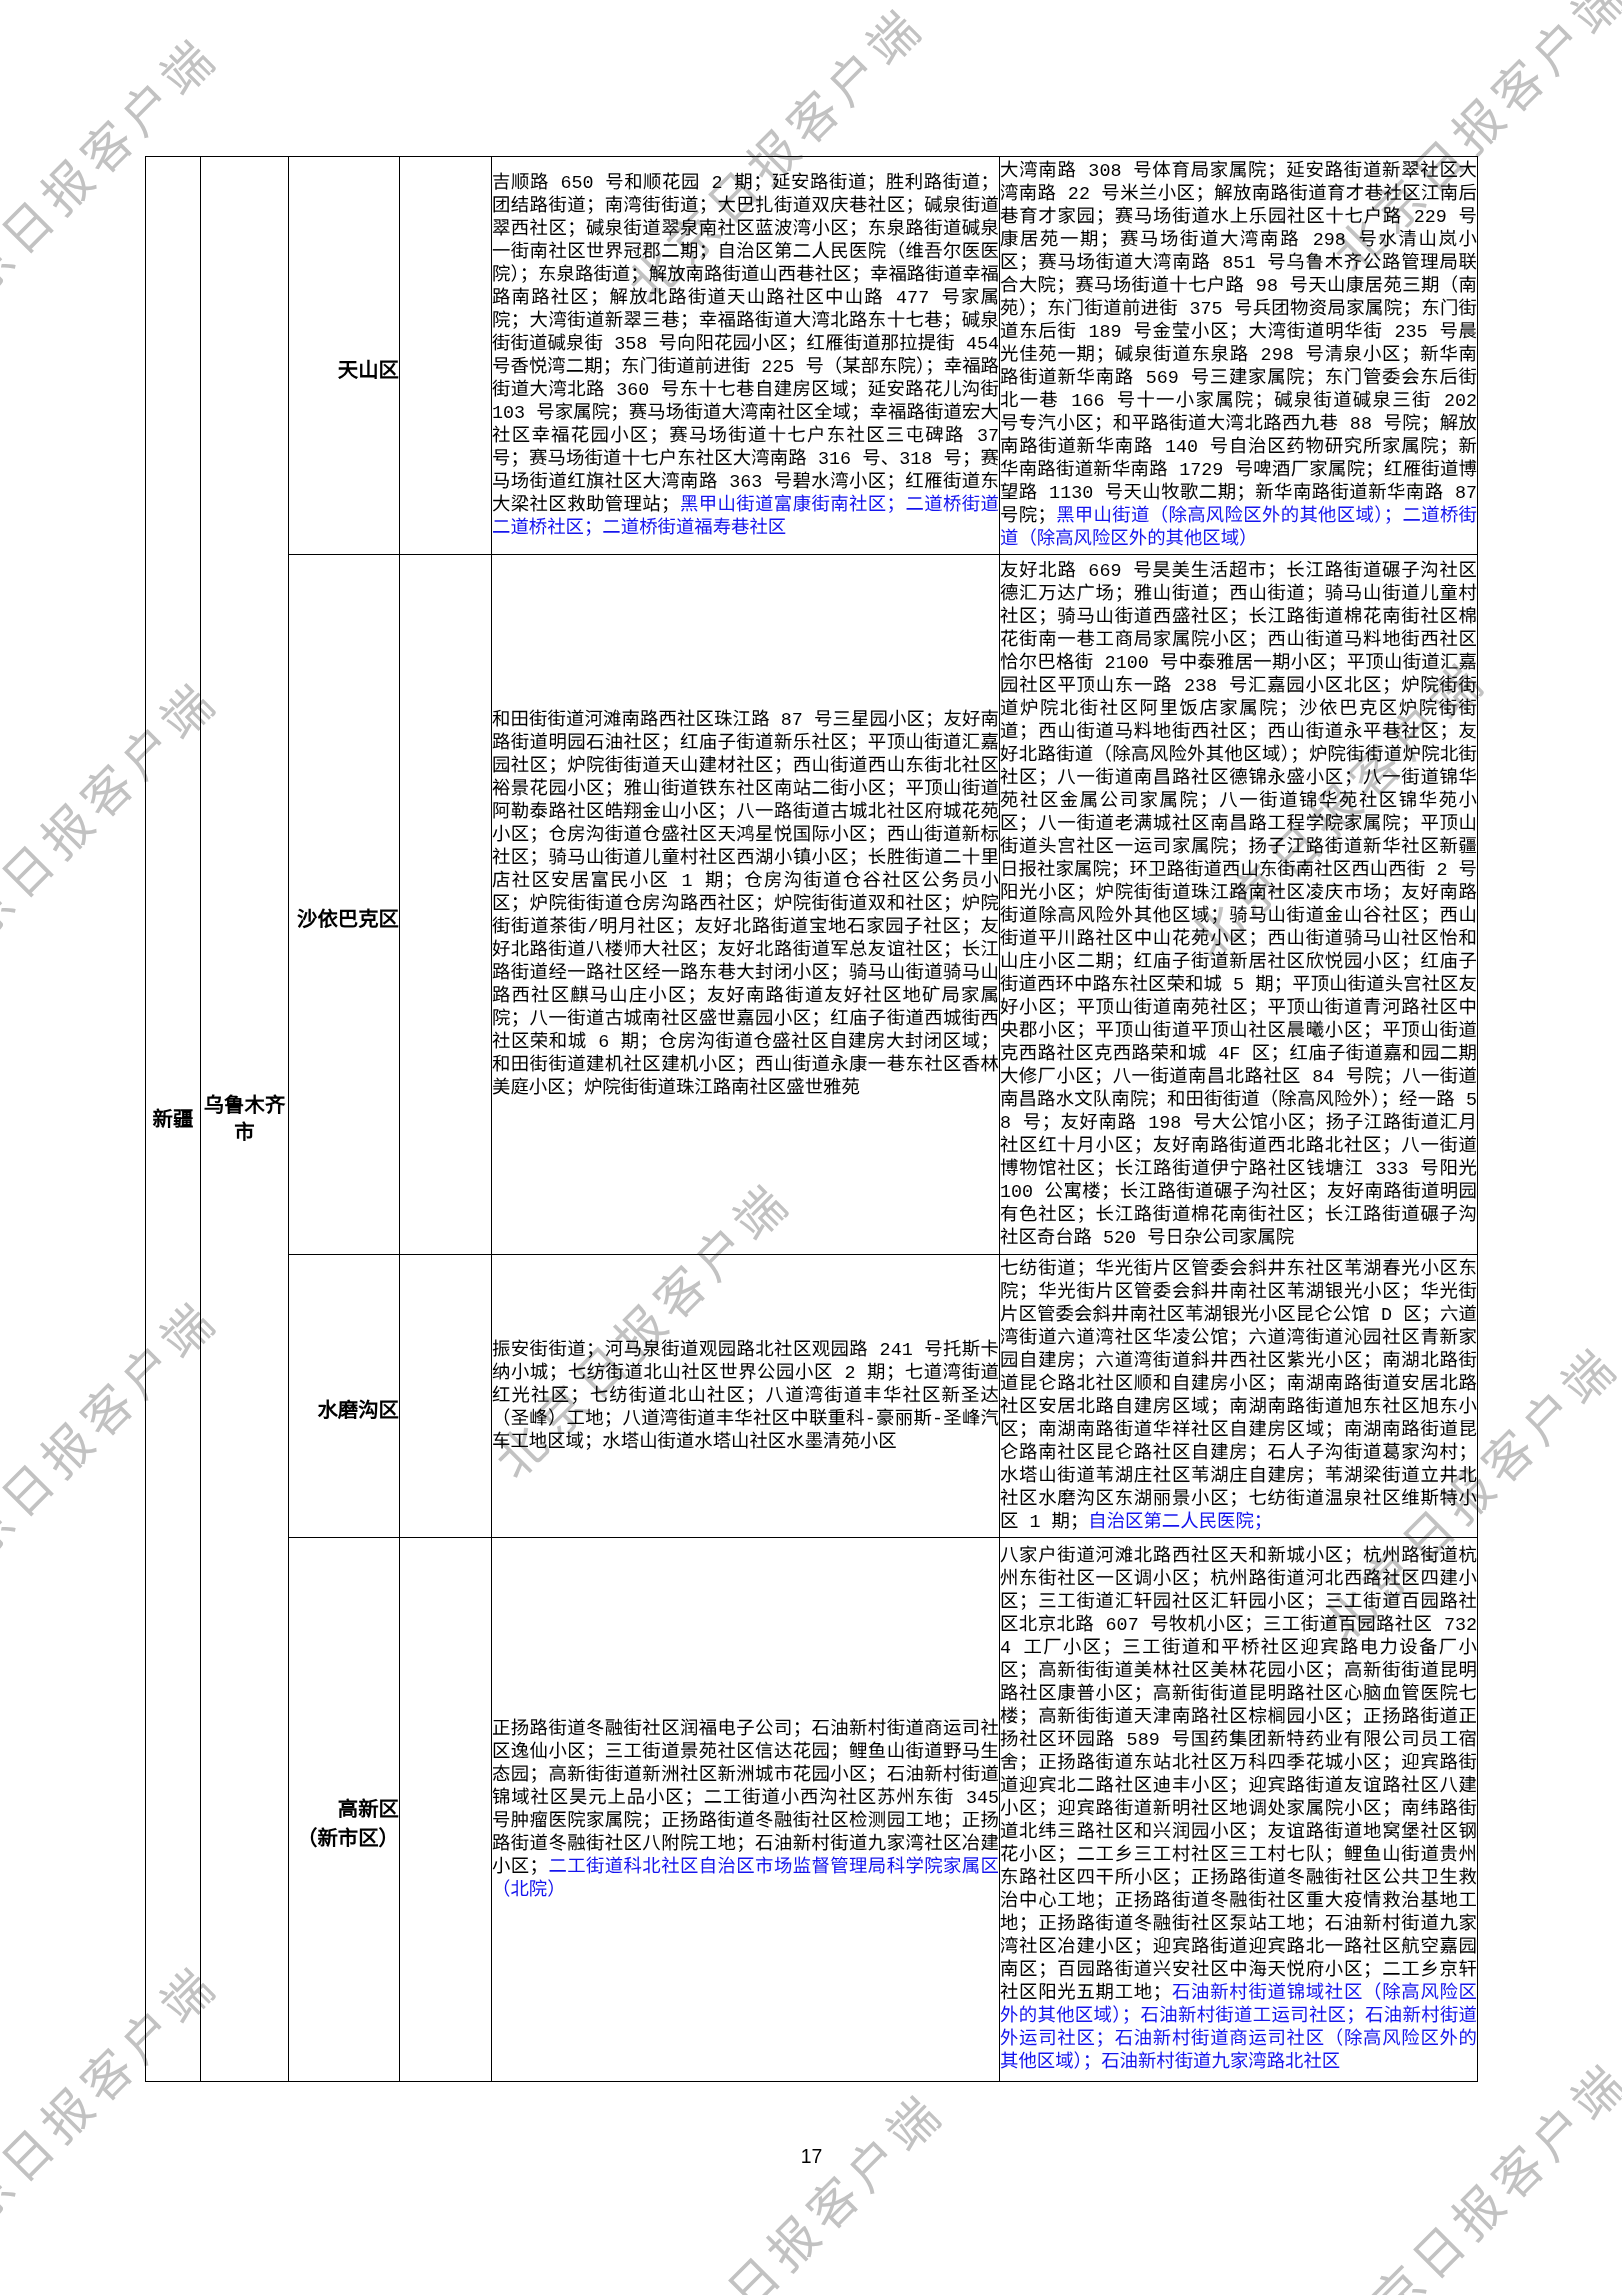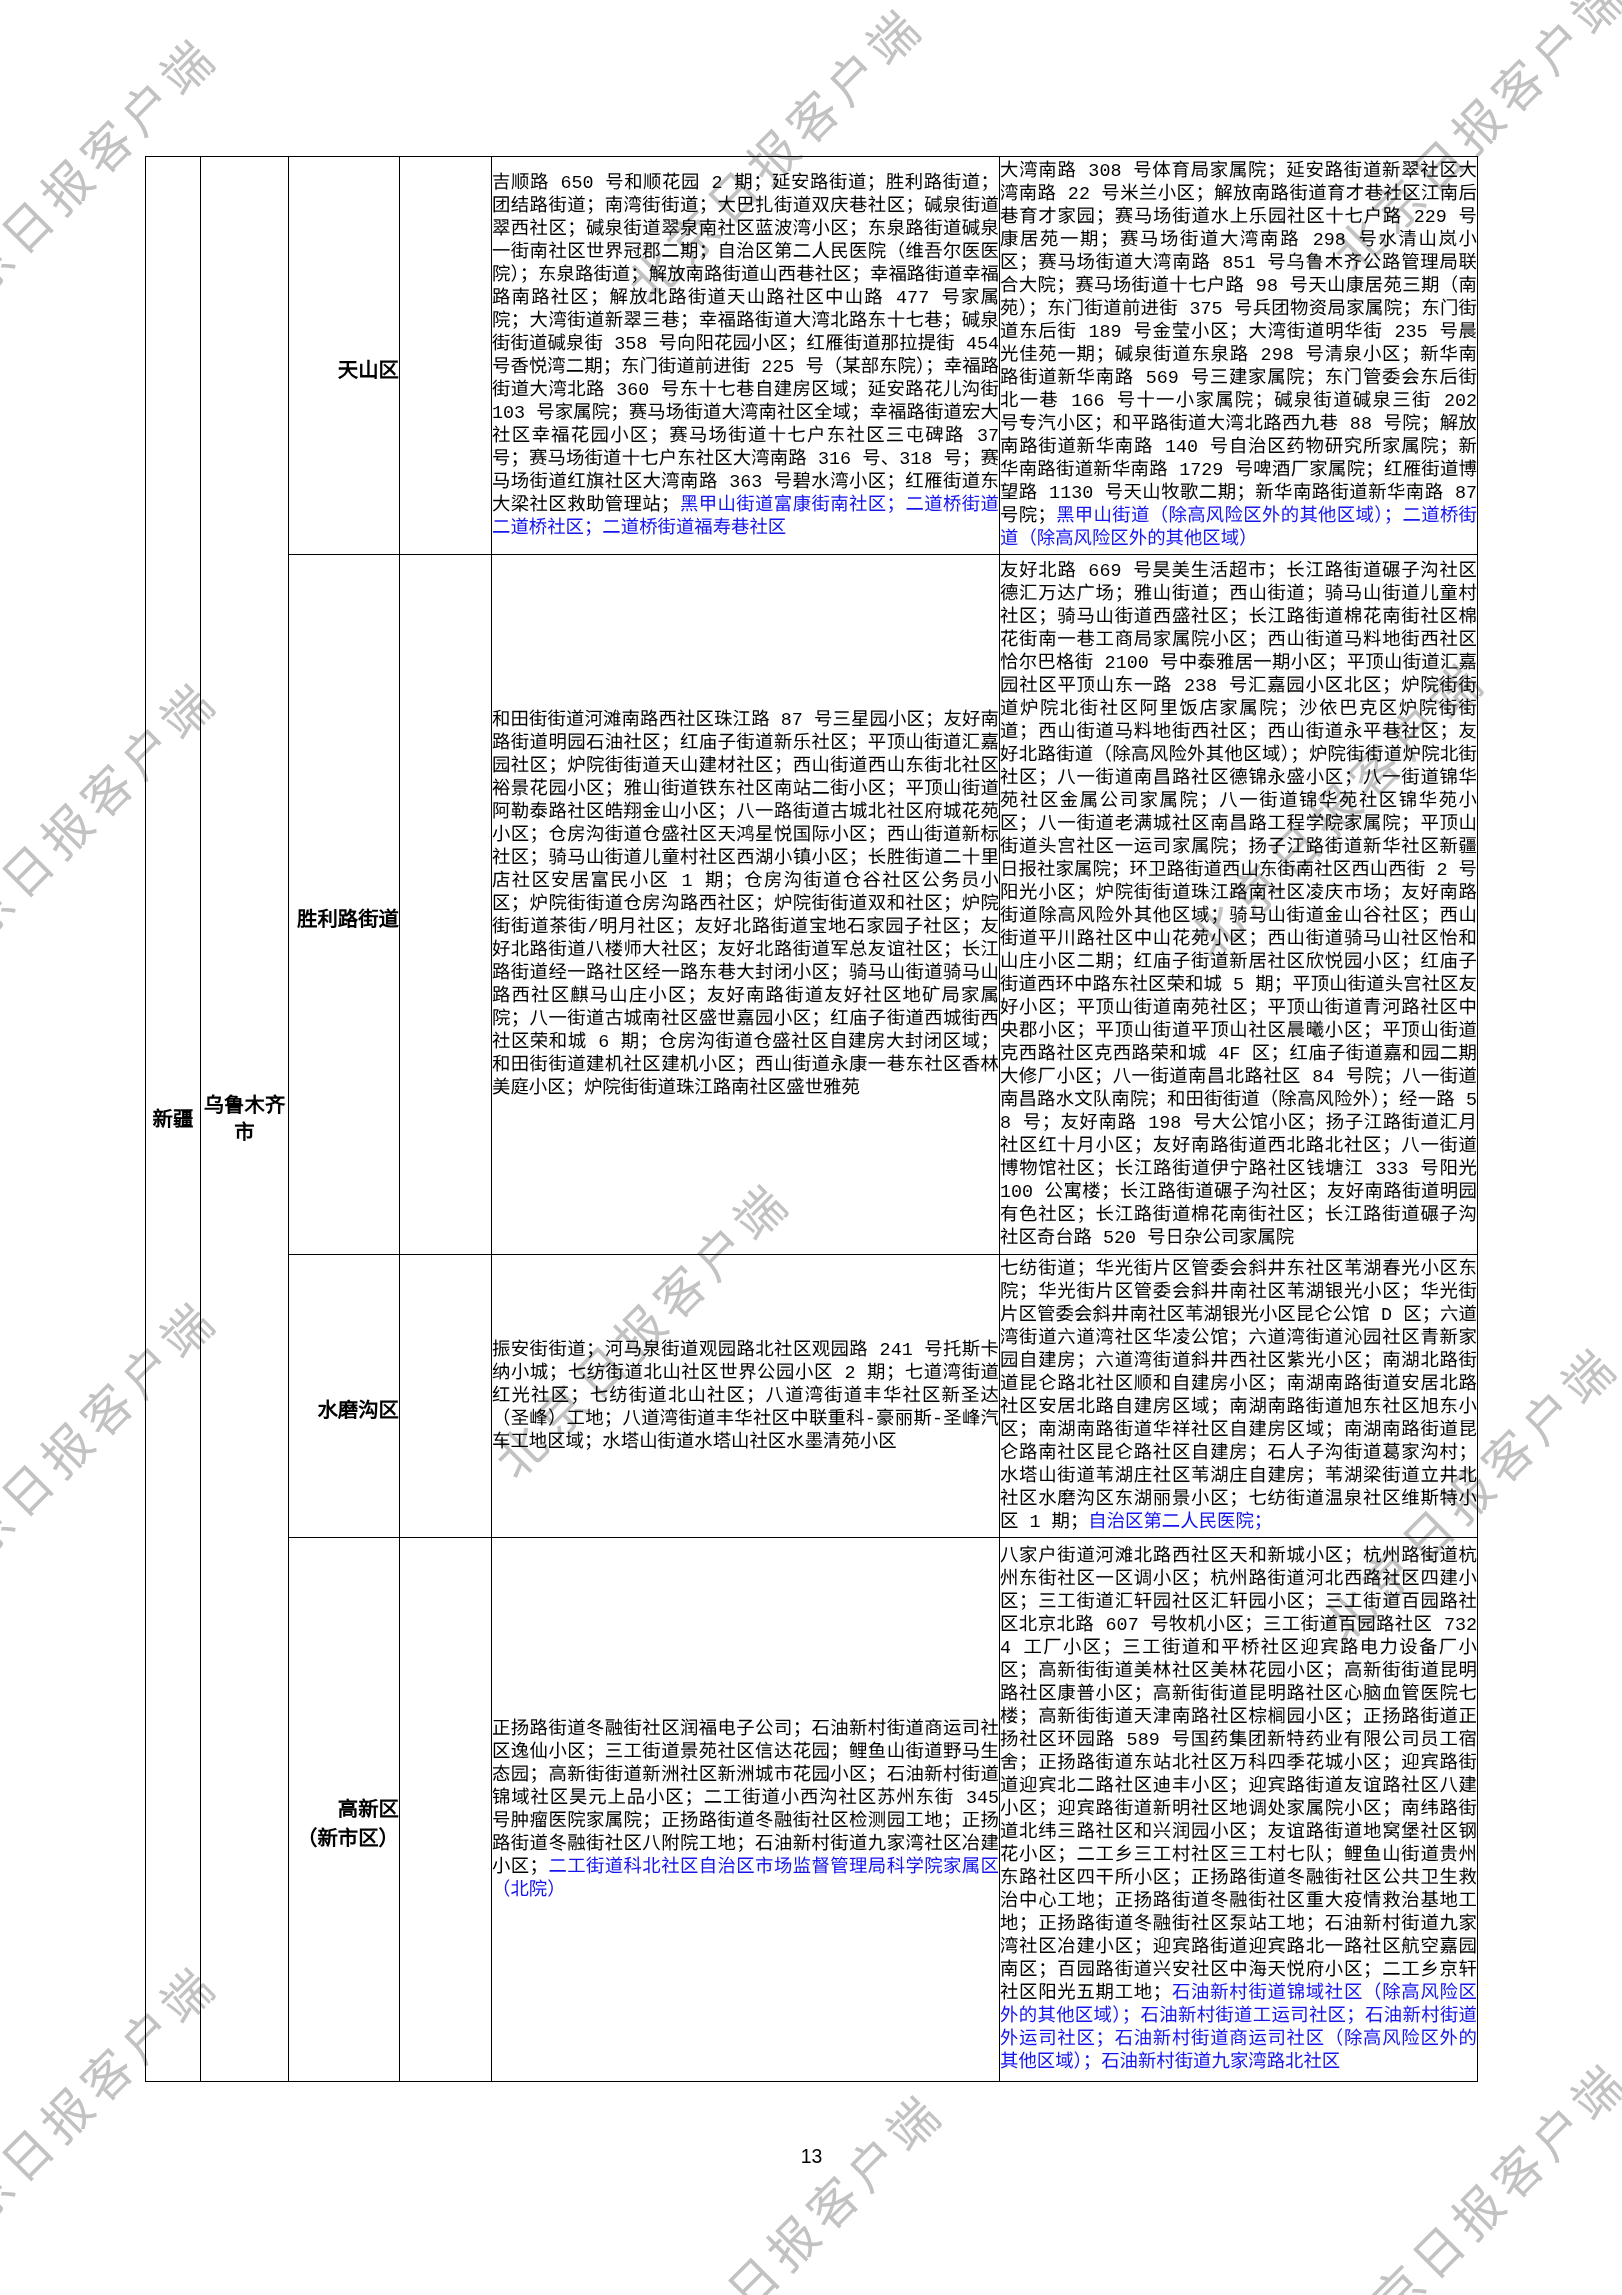--- a/index.html
+++ b/index.html
@@ -61,21 +61,21 @@
       <td></td>
       <td class="cell-text">
         <span>吉顺路 650 号和顺花园 2 期；延安路街道；胜利路街道；团结路街道；南湾街街道；大巴扎街道双庆巷社区；碱泉街道翠西社区；碱泉街道翠泉南社区蓝波湾小区；东泉路街道碱泉一街南社区世界冠郡二期；自治区第二人民医院（维吾尔医医院）；东泉路街道；解放南路街道山西巷社区；幸福路街道幸福路南路社区；解放北路街道天山路社区中山路 477 号家属院；大湾街道新翠三巷；幸福路街道大湾北路东十七巷；碱泉街街道碱泉街 358 号向阳花园小区；红雁街道那拉提街 454 号香悦湾二期；东门街道前进街 225 号（某部东院）；幸福路街道大湾北路 360 号东十七巷自建房区域；延安路花儿沟街 103 号家属院；赛马场街道大湾南社区全域；幸福路街道宏大社区幸福花园小区；赛马场街道十七户东社区三屯碑路 37 号；赛马场街道十七户东社区大湾南路 316 号、318 号；赛马场街道红旗社区大湾南路 363 号碧水湾小区；红雁街道东大梁社区救助管理站；</span><span class="blue">黑甲山街道富康街南社区；二道桥街道二道桥社区；二道桥街道福寿巷社区</span>
       </td>
       <td class="cell-text">
         <span>大湾南路 308 号体育局家属院；延安路街道新翠社区大湾南路 22 号米兰小区；解放南路街道育才巷社区江南后巷育才家园；赛马场街道水上乐园社区十七户路 229 号康居苑一期；赛马场街道大湾南路 298 号水清山岚小区；赛马场街道大湾南路 851 号乌鲁木齐公路管理局联合大院；赛马场街道十七户路 98 号天山康居苑三期（南苑）；东门街道前进街 375 号兵团物资局家属院；东门街道东后街 189 号金莹小区；大湾街道明华街 235 号晨光佳苑一期；碱泉街道东泉路 298 号清泉小区；新华南路街道新华南路 569 号三建家属院；东门管委会东后街北一巷 166 号十一小家属院；碱泉街道碱泉三街 202 号专汽小区；和平路街道大湾北路西九巷 88 号院；解放南路街道新华南路 140 号自治区药物研究所家属院；新华南路街道新华南路 1729 号啤酒厂家属院；红雁街道博望路 1130 号天山牧歌二期；新华南路街道新华南路 87 号院；</span><span class="blue">黑甲山街道（除高风险区外的其他区域）；二道桥街道（除高风险区外的其他区域）</span>
       </td>
     </tr>
     <tr style="height:700px">
       <td class="cell-district">
-        <span>胜利路街道</span>
+        <span>沙依巴克区</span>
       </td>
       <td></td>
       <td class="cell-text">
         <span>和田街街道河滩南路西社区珠江路 87 号三星园小区；友好南路街道明园石油社区；红庙子街道新乐社区；平顶山街道汇嘉园社区；炉院街街道天山建材社区；西山街道西山东街北社区裕景花园小区；雅山街道铁东社区南站二街小区；平顶山街道阿勒泰路社区皓翔金山小区；八一路街道古城北社区府城花苑小区；仓房沟街道仓盛社区天鸿星悦国际小区；西山街道新标社区；骑马山街道儿童村社区西湖小镇小区；长胜街道二十里店社区安居富民小区 1 期；仓房沟街道仓谷社区公务员小区；炉院街街道仓房沟路西社区；炉院街街道双和社区；炉院街街道茶街/明月社区；友好北路街道宝地石家园子社区；友好北路街道八楼师大社区；友好北路街道军总友谊社区；长江路街道经一路社区经一路东巷大封闭小区；骑马山街道骑马山路西社区麒马山庄小区；友好南路街道友好社区地矿局家属院；八一街道古城南社区盛世嘉园小区；红庙子街道西城街西社区荣和城 6 期；仓房沟街道仓盛社区自建房大封闭区域；和田街街道建机社区建机小区；西山街道永康一巷东社区香林美庭小区；炉院街街道珠江路南社区盛世雅苑</span><span class="blue"></span>
       </td>
       <td class="cell-text">
         <span>友好北路 669 号昊美生活超市；长江路街道碾子沟社区德汇万达广场；雅山街道；西山街道；骑马山街道儿童村社区；骑马山街道西盛社区；长江路街道棉花南街社区棉花街南一巷工商局家属院小区；西山街道马料地街西社区恰尔巴格街 2100 号中泰雅居一期小区；平顶山街道汇嘉园社区平顶山东一路 238 号汇嘉园小区北区；炉院街街道炉院北街社区阿里饭店家属院；沙依巴克区炉院街街道；西山街道马料地街西社区；西山街道永平巷社区；友好北路街道（除高风险外其他区域）；炉院街街道炉院北街社区；八一街道南昌路社区德锦永盛小区；八一街道锦华苑社区金属公司家属院；八一街道锦华苑社区锦华苑小区；八一街道老满城社区南昌路工程学院家属院；平顶山街道头宫社区一运司家属院；扬子江路街道新华社区新疆日报社家属院；环卫路街道西山东街南社区西山西街 2 号阳光小区；炉院街街道珠江路南社区凌庆市场；友好南路街道除高风险外其他区域；骑马山街道金山谷社区；西山街道平川路社区中山花苑小区；西山街道骑马山社区怡和山庄小区二期；红庙子街道新居社区欣悦园小区；红庙子街道西环中路东社区荣和城 5 期；平顶山街道头宫社区友好小区；平顶山街道南苑社区；平顶山街道青河路社区中央郡小区；平顶山街道平顶山社区晨曦小区；平顶山街道克西路社区克西路荣和城 4F 区；红庙子街道嘉和园二期大修厂小区；八一街道南昌北路社区 84 号院；八一街道南昌路水文队南院；和田街街道（除高风险外）；经一路 58 号；友好南路 198 号大公馆小区；扬子江路街道汇月社区红十月小区；友好南路街道西北路北社区；八一街道博物馆社区；长江路街道伊宁路社区钱塘江 333 号阳光 100 公寓楼；长江路街道碾子沟社区；友好南路街道明园有色社区；长江路街道棉花南街社区；长江路街道碾子沟社区奇台路 520 号日杂公司家属院</span><span class="blue"></span>
       </td>
     </tr>
     <tr style="height:283px">
@@ -99,16 +99,16 @@
       <td class="cell-text">
         <span>正扬路街道冬融街社区润福电子公司；石油新村街道商运司社区逸仙小区；三工街道景苑社区信达花园；鲤鱼山街道野马生态园；高新街街道新洲社区新洲城市花园小区；石油新村街道锦域社区昊元上品小区；二工街道小西沟社区苏州东街 345 号肿瘤医院家属院；正扬路街道冬融街社区检测园工地；正扬路街道冬融街社区八附院工地；石油新村街道九家湾社区冶建小区；</span><span class="blue">二工街道科北社区自治区市场监督管理局科学院家属区（北院）</span>
       </td>
       <td class="cell-text">
         <span>八家户街道河滩北路西社区天和新城小区；杭州路街道杭州东街社区一区调小区；杭州路街道河北西路社区四建小区；三工街道汇轩园社区汇轩园小区；三工街道百园路社区北京北路 607 号牧机小区；三工街道百园路社区 7324 工厂小区；三工街道和平桥社区迎宾路电力设备厂小区；高新街街道美林社区美林花园小区；高新街街道昆明路社区康普小区；高新街街道昆明路社区心脑血管医院七楼；高新街街道天津南路社区棕榈园小区；正扬路街道正扬社区环园路 589 号国药集团新特药业有限公司员工宿舍；正扬路街道东站北社区万科四季花城小区；迎宾路街道迎宾北二路社区迪丰小区；迎宾路街道友谊路社区八建小区；迎宾路街道新明社区地调处家属院小区；南纬路街道北纬三路社区和兴润园小区；友谊路街道地窝堡社区钢花小区；二工乡三工村社区三工村七队；鲤鱼山街道贵州东路社区四干所小区；正扬路街道冬融街社区公共卫生救治中心工地；正扬路街道冬融街社区重大疫情救治基地工地；正扬路街道冬融街社区泵站工地；石油新村街道九家湾社区冶建小区；迎宾路街道迎宾路北一路社区航空嘉园南区；百园路街道兴安社区中海天悦府小区；二工乡京轩社区阳光五期工地；</span><span class="blue">石油新村街道锦域社区（除高风险区外的其他区域）；石油新村街道工运司社区；石油新村街道外运司社区；石油新村街道商运司社区（除高风险区外的其他区域）；石油新村街道九家湾路北社区</span>
       </td>
     </tr>
   </tbody>
     </table>
 
-  <div class="page-number">13</div>
+  <div class="page-number">17</div>
 
 </div>
 
 
 </body></html>

